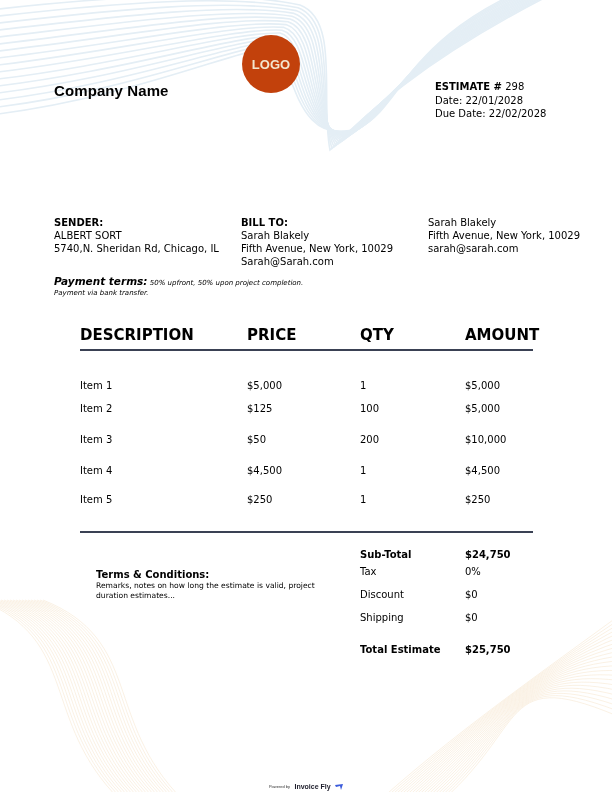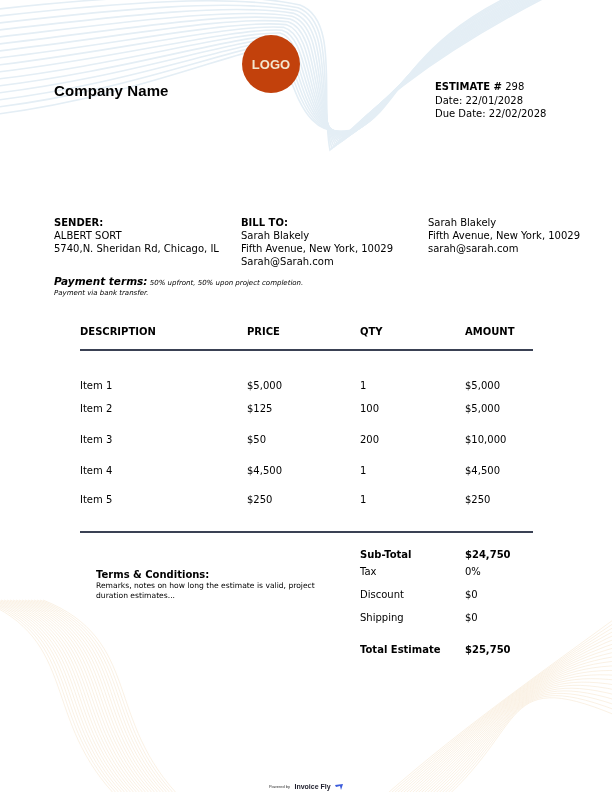--- a/index.html
+++ b/index.html
@@ -63,21 +63,21 @@
       font-style: italic;
       line-height: 10px;
     }
     .payterms .lbl {
       font-weight: bold;
       font-size: 10.5px;
     }
 
     .th {
       top: 326px;
-      font-size: 10px;
+      font-size: 15px;
       font-weight: bold;
     }
     .rule {
       left: 80px;
       width: 453px;
       height: 2px;
       background: #3a4154;
     }
     .cell {
       font-size: 10px;

